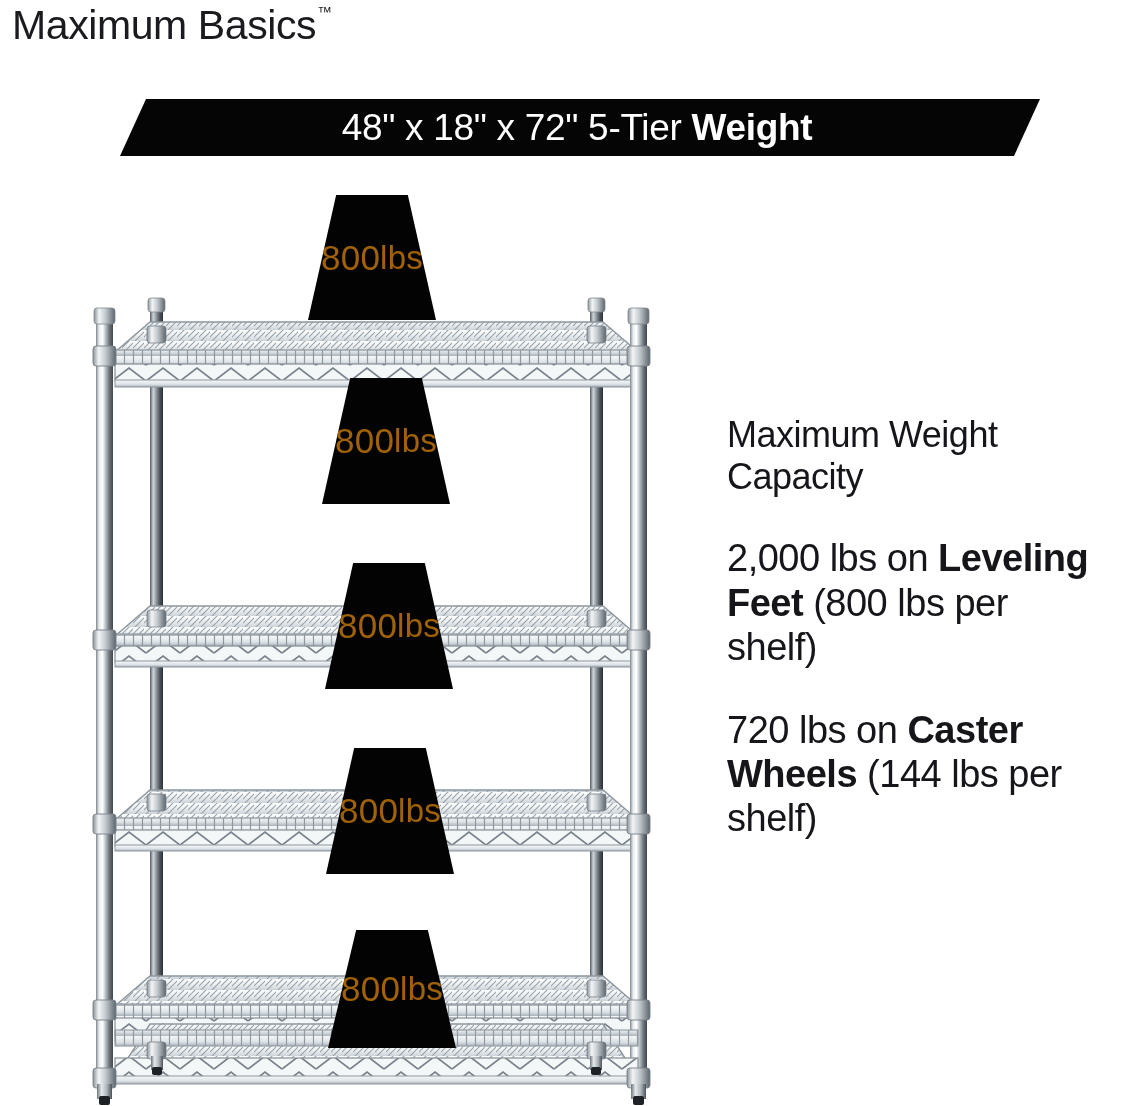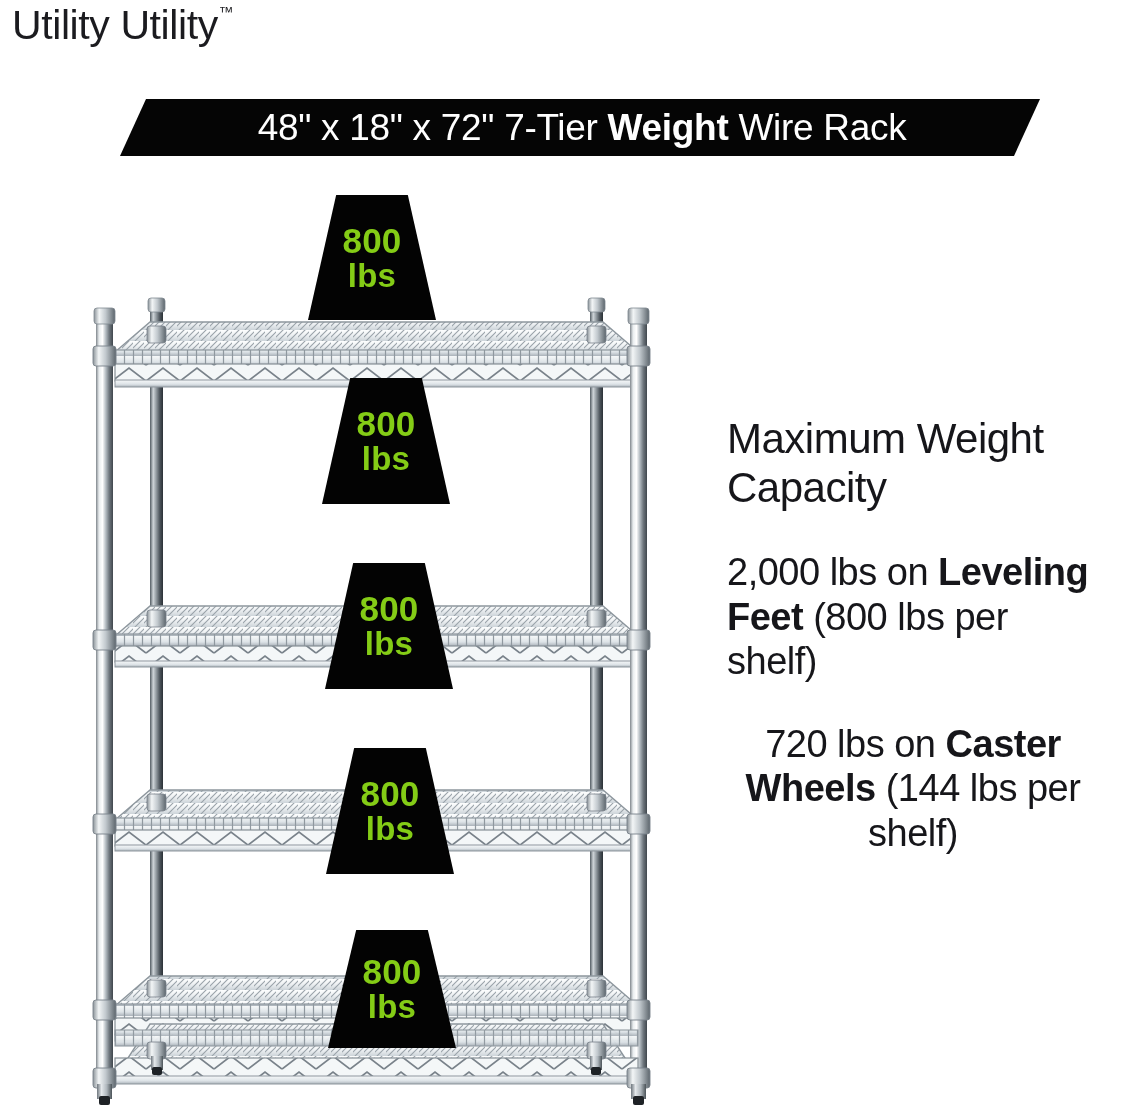--- a/index.html
+++ b/index.html
@@ -44,63 +44,63 @@
     box-sizing:border-box;
   }
   #banner-text b{font-weight:bold;}
 
   
   #copy{
     position:absolute;left:727px;top:414px;
     width:372px;
   }
   #copy .head{
-    font-size:42px;line-height:1.17;
+    font-size:36px;line-height:1.17;
     letter-spacing:-0.5px;
     margin:0 0 38px 0;
     font-weight:normal;
   }
   #copy p{
     font-size:38px;line-height:1.17;
     letter-spacing:-0.5px;
     margin:0 0 38px 0;
   }
-  #copy p:last-child{margin-bottom:0;text-align:center;}
+  #copy p:last-child{margin-bottom:0;}
   #copy b{font-weight:bold;}
 
   
   #rack{position:absolute;left:78px;top:286px;width:600px;height:820px;}
   #rack svg{display:block;}
 
   
   .badge{
     position:absolute;
-    color:#84cc16;
+    color:#a16207;
     text-align:center;
-    font-weight:bold;
+    font-weight:normal;
     background:#030303;
-    display:flex;flex-direction:column;
+    display:flex;flex-direction:row;
     align-items:center;justify-content:center;
     line-height:1.02;
     letter-spacing:0.2px;
   }
   .badge span{display:block;}
   .badge .n{font-size:35px;}
   .badge .u{font-size:33px;}
 </style>
 </head>
 <body>
 
 <div id="brand">
-  <span>Utility Utility</span><span class="tm">™</span>
+  <span>Maximum Basics</span><span class="tm">™</span>
 </div>
 
 <div id="banner"></div>
 <div id="banner-text">
-  <span>48" x 18" x 72"</span>&nbsp;<span>7-Tier</span>&nbsp;<b>Weight</b>&nbsp;<span>Wire Rack</span>
+  <span>48" x 18" x 72"</span>&nbsp;<span>5-Tier</span>&nbsp;<b>Weight</b>&nbsp;
 </div>
 
 <div id="rack">
 <svg width="600" height="820" viewBox="0 0 600 820" xmlns="http://www.w3.org/2000/svg">
   <defs>
     <linearGradient id="postG" x1="0" y1="0" x2="1" y2="0">
       <stop offset="0%" stop-color="#7f868c"></stop>
       <stop offset="18%" stop-color="#e9edef"></stop>
       <stop offset="38%" stop-color="#ffffff"></stop>
       <stop offset="58%" stop-color="#b3bbc1"></stop>

